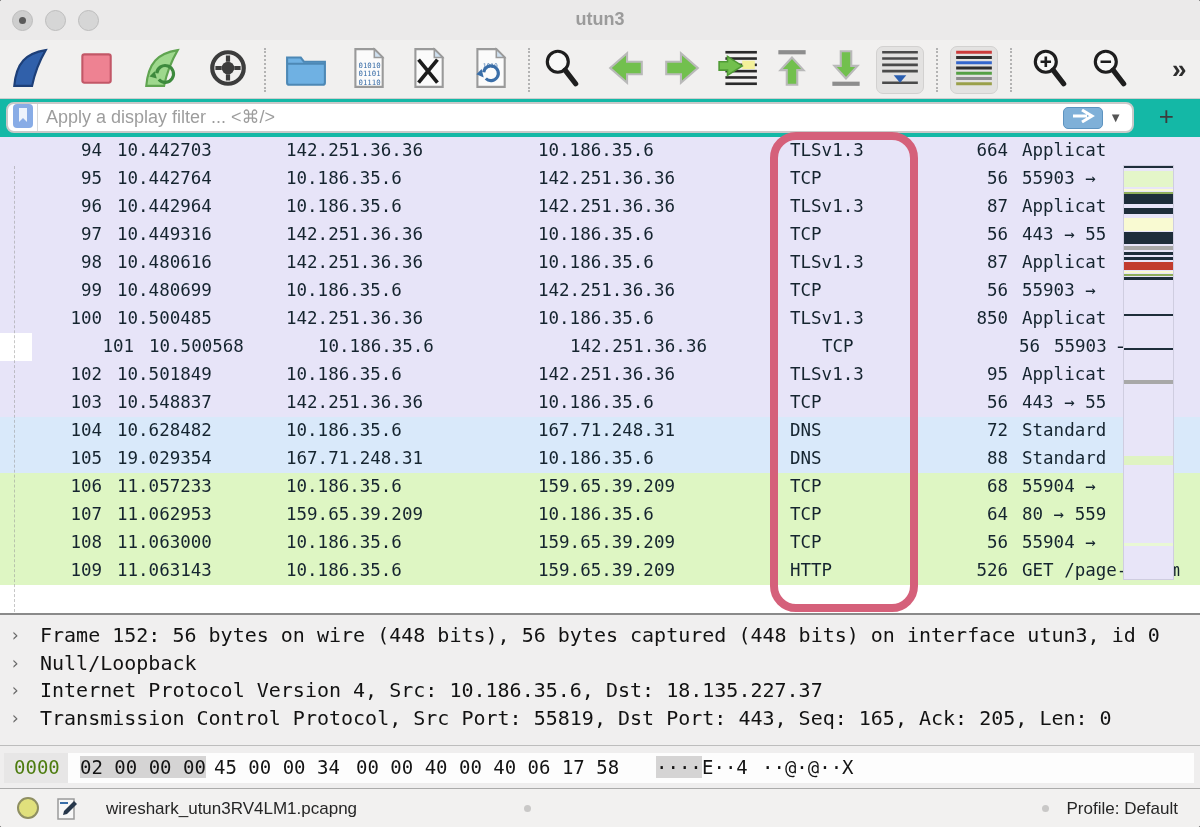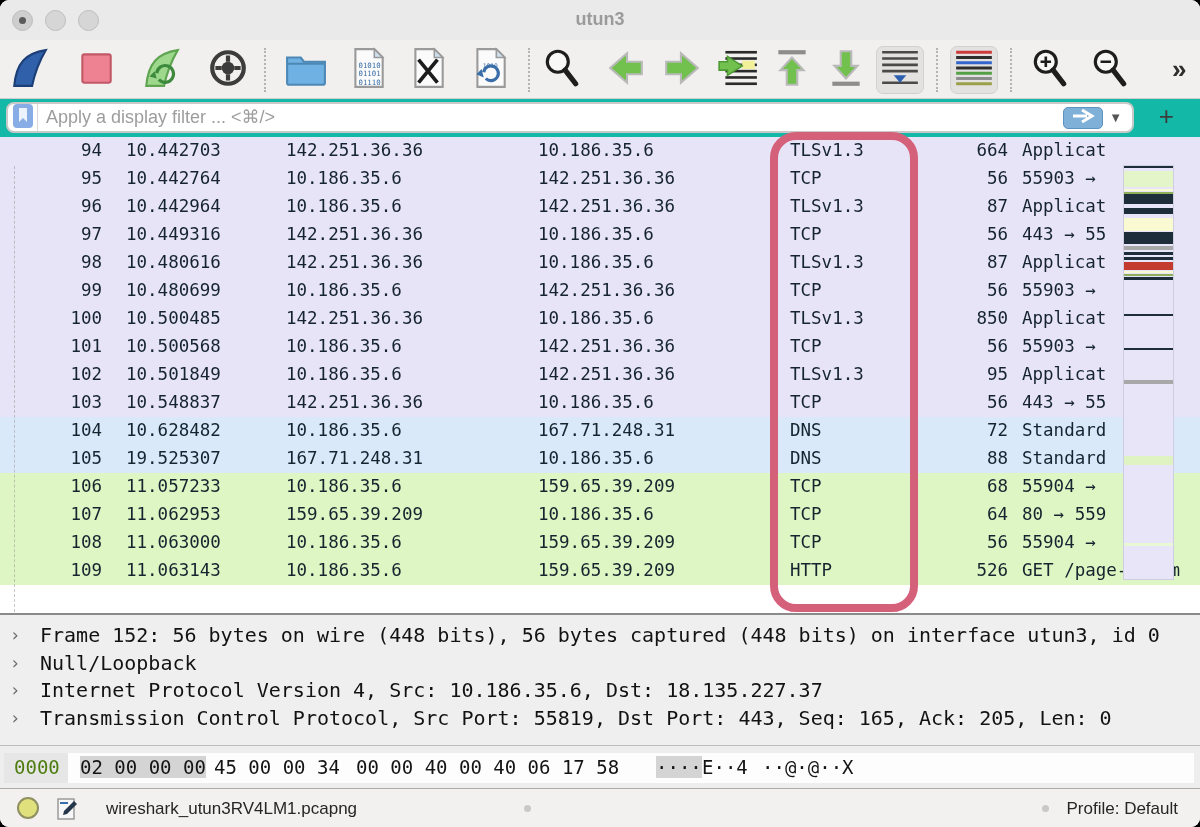--- a/index.html
+++ b/index.html
@@ -1,19 +1,19 @@
 <!DOCTYPE html>
 <html><head>
 <meta charset="utf-8">
 <style>
   * { margin:0; padding:0; box-sizing:border-box; }
   html,body { background:#000; }
   body { width:1200px; height:827px; font-family:"Liberation Sans",sans-serif; }
   .window { position:relative; width:1200px; height:827px; background:#fff;
-            border-radius:9px; overflow:hidden; }
+            border-radius:2px; overflow:hidden; }
 
   
   .titlebar { position:relative; height:40px; background:#ebeaea; }
   .tl { position:absolute; top:10px; width:21px; height:21px; border-radius:50%;
         background:#d6d6d6; border:1px solid #bdbdbd; }
   .tl.close { left:12px; background:#cecece; }
   .tl.close::after { content:""; position:absolute; left:6px; top:6px; width:7px; height:7px;
         border-radius:50%; background:#5a5a5a; }
   .tl.min { left:45px; } .tl.max { left:78px; }
   .win-title { position:absolute; top:9px; left:0; right:0; text-align:center;
@@ -46,21 +46,21 @@
   .plist { position:absolute; top:137px; left:0; width:1200px; height:476px; background:#fff; }
   .phead { position:relative; height:28px; background:#fbfafa; border-top:2px solid #7a7a7a;
            font-size:16px; color:#1c1c1c; }
   .phead .hcol { position:absolute; top:4px; white-space:nowrap; overflow:hidden; }
   .phead .hdiv { position:absolute; top:3px; height:21px; width:1px; background:#c4c4c4; }
   .prows { position:relative; height:448px; overflow:hidden;
            font-family:"DejaVu Sans Mono",monospace; font-size:17.5px; color:#15242f; }
   .prow { position:relative; height:28px; }
   .prow span { position:absolute; top:3px; white-space:pre; }
   .c-no   { left:0; width:102px; text-align:right; }
-  .c-time { left:126px; }
+  .c-time { left:117px; }
   .c-src  { left:286px; }
   .c-dst  { left:538px; }
   .c-pro  { left:790px; }
   .c-len  { left:906px; width:102px; text-align:right; }
   .c-info { left:1022px; }
   .dashed-guide { position:absolute; left:14px; top:166px; height:446px; width:0;
         border-left:1px dashed #9a9a9a; opacity:.55; pointer-events:none; }
 
   
   .minimap { position:absolute; left:1123px; top:165px; width:51px; height:415px;
@@ -340,21 +340,21 @@
   </div>
         <div class="prow" style="background: rgb(231, 228, 248);">
     <span class="c-no">100</span>
     <span class="c-time">10.500485</span>
     <span class="c-src">142.251.36.36</span>
     <span class="c-dst">10.186.35.6</span>
     <span class="c-pro">TLSv1.3</span>
     <span class="c-len">850</span>
     <span class="c-info">Applicat</span>
   </div>
-        <div class="prow" style="background: rgb(231, 228, 248);">
+        <div class="prow" style="background: rgb(231, 228, 248); margin-left: 32px;">
     <span class="c-no">101</span>
     <span class="c-time">10.500568</span>
     <span class="c-src">10.186.35.6</span>
     <span class="c-dst">142.251.36.36</span>
     <span class="c-pro">TCP</span>
     <span class="c-len">56</span>
     <span class="c-info">55903 →</span>
   </div>
         <div class="prow" style="background: rgb(231, 228, 248);">
     <span class="c-no">102</span>
@@ -378,21 +378,21 @@
     <span class="c-no">104</span>
     <span class="c-time">10.628482</span>
     <span class="c-src">10.186.35.6</span>
     <span class="c-dst">167.71.248.31</span>
     <span class="c-pro">DNS</span>
     <span class="c-len">72</span>
     <span class="c-info">Standard</span>
   </div>
         <div class="prow" style="background: rgb(217, 233, 250);">
     <span class="c-no">105</span>
-    <span class="c-time">19.525307</span>
+    <span class="c-time">19.029354</span>
     <span class="c-src">167.71.248.31</span>
     <span class="c-dst">10.186.35.6</span>
     <span class="c-pro">DNS</span>
     <span class="c-len">88</span>
     <span class="c-info">Standard</span>
   </div>
         <div class="prow" style="background: rgb(222, 246, 195);">
     <span class="c-no">106</span>
     <span class="c-time">11.057233</span>
     <span class="c-src">10.186.35.6</span>

